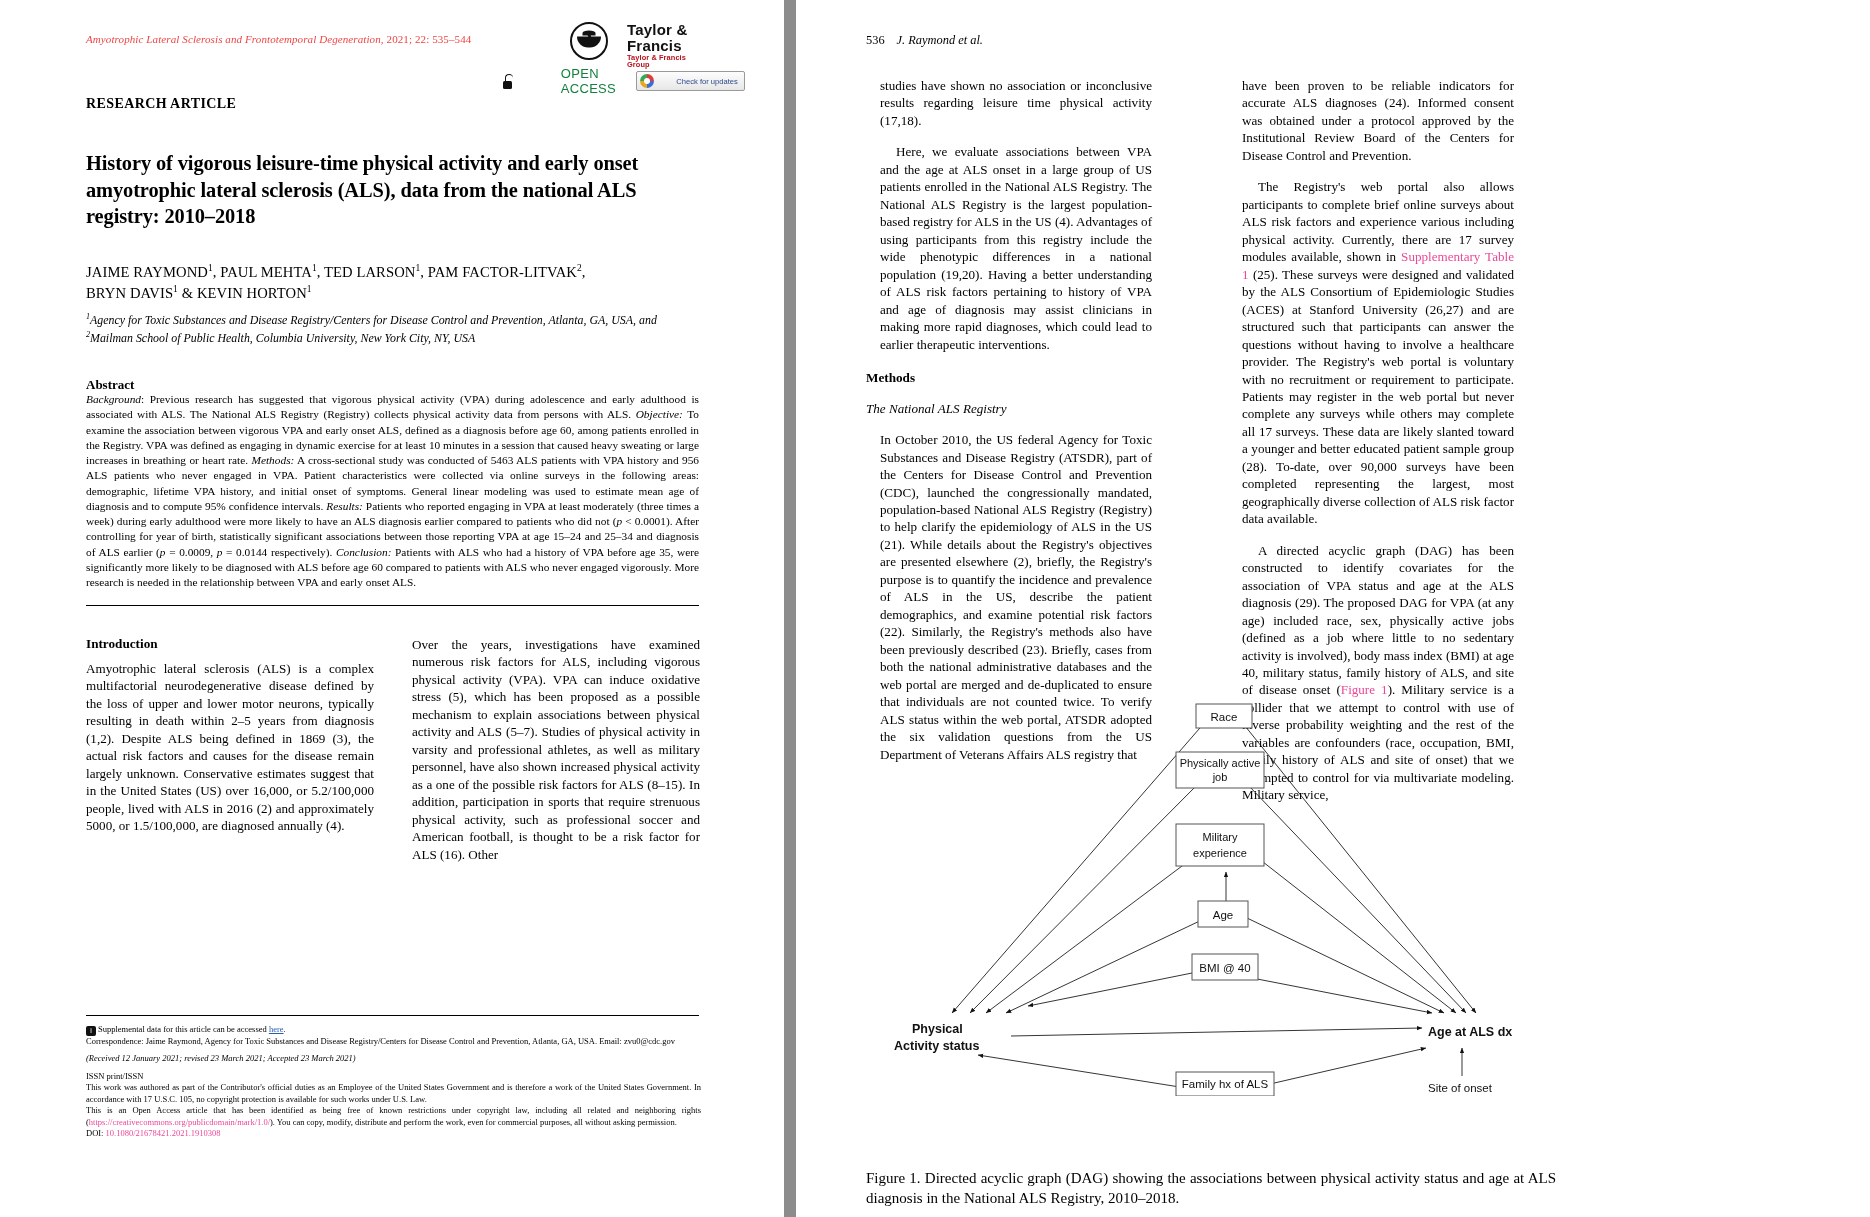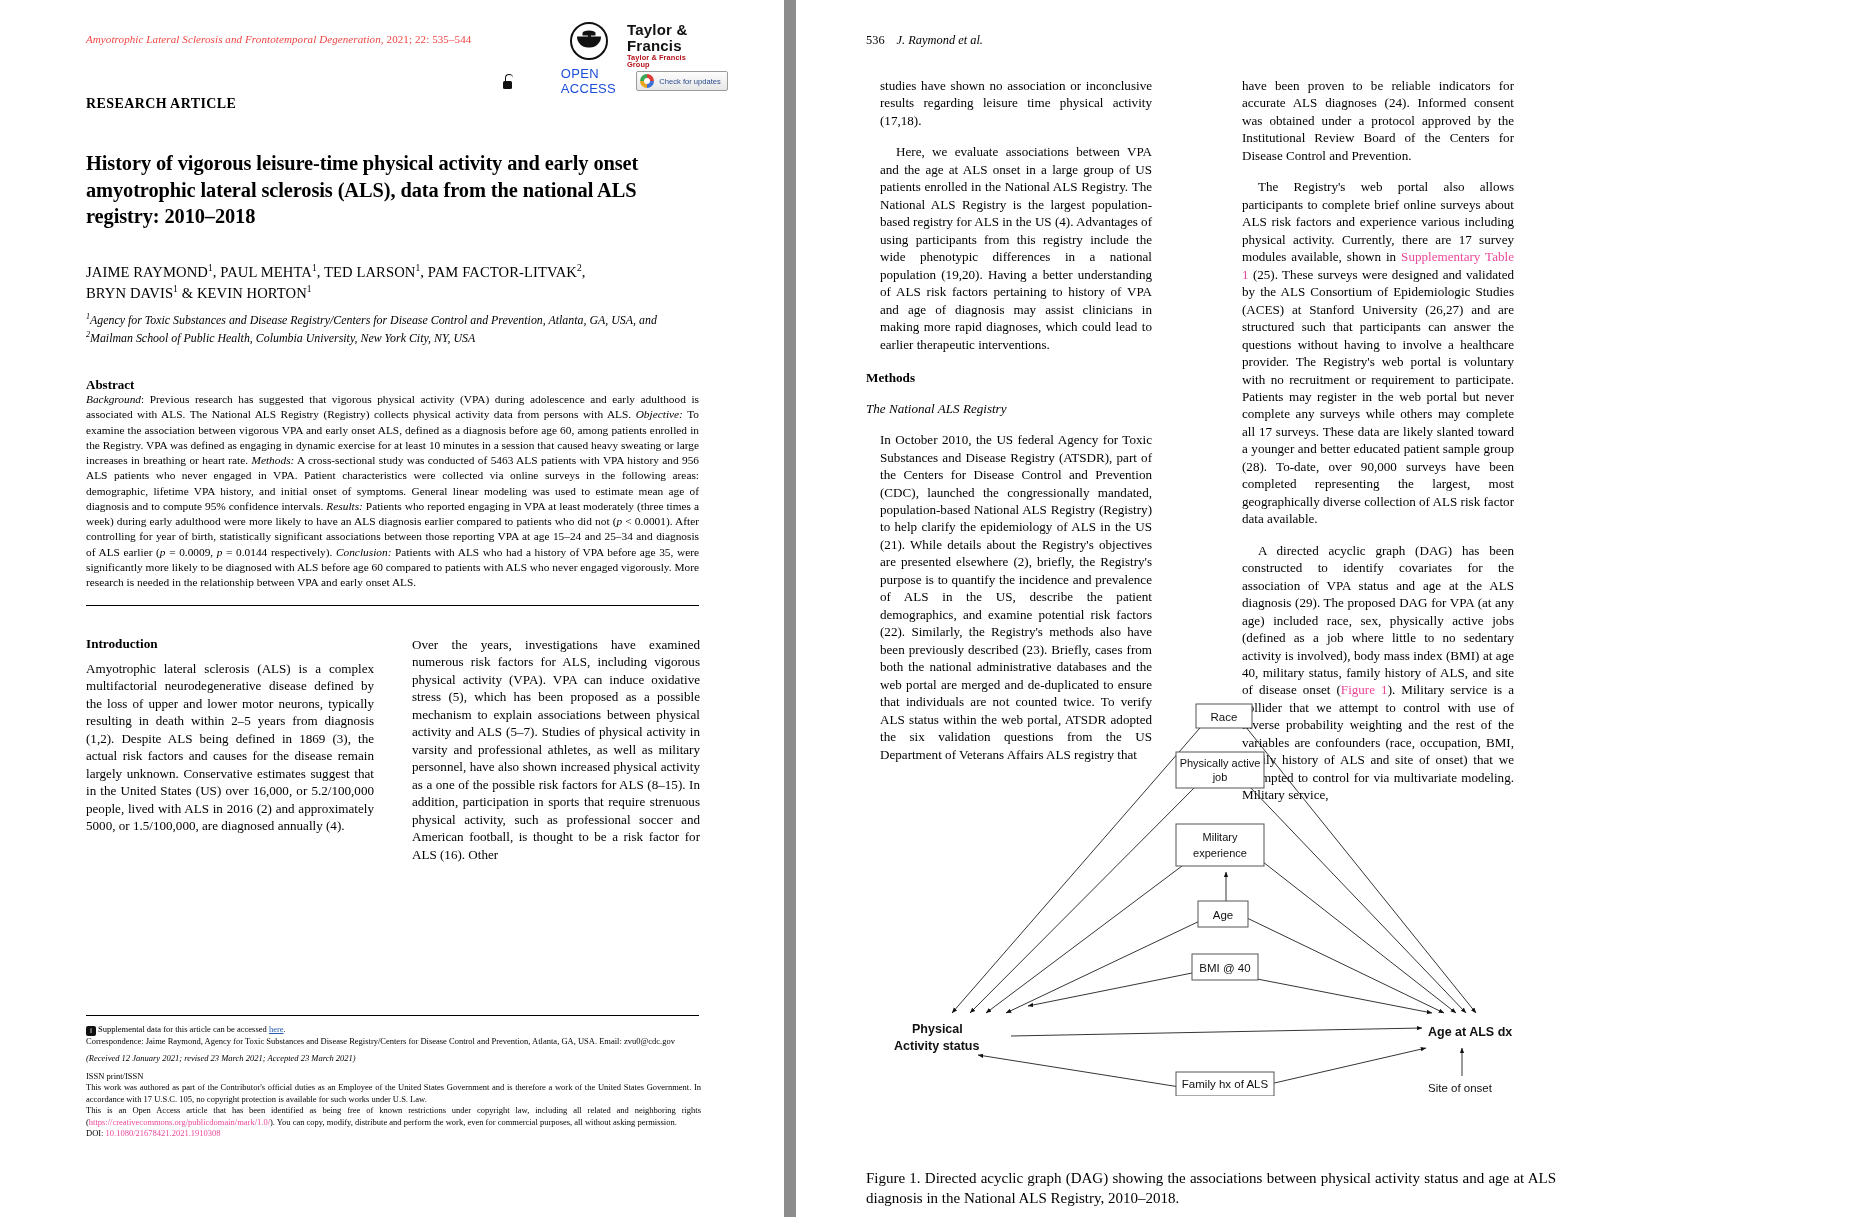--- a/index.html
+++ b/index.html
@@ -59,23 +59,23 @@
 
   .oa-row { position: absolute; top: 66px; left: 416px; display:flex; align-items:center; gap: 16px; }
   .oa-badge { display:flex; align-items:center; gap:4px; }
   .oa-lock { width: 11px; height: 15px; position: relative; }
   .oa-lock .body { position:absolute; bottom:0; left:1px; width:9px; height:8px; background:#111; border-radius:1.5px; }
   .oa-lock .shackle {
     position:absolute; top:0; left:3px; width:8px; height:9px;
     border: 1.7px solid #111; border-bottom: none; border-right: none;
     border-radius: 5px 5px 0 0;
   }
-  .oa-text { font-family:"Liberation Sans", sans-serif; font-size: 13px; color:#1d4ed8; letter-spacing:.3px;margin-left:48px; }
+  .oa-text { font-family:"Liberation Sans", sans-serif; font-size: 13px; color:#15803d; letter-spacing:.3px;margin-left:48px; }
   .cfu {
-    display:flex; align-items:center; gap:5px;
+    display:flex; align-items:center; gap:22px;
     border:1px solid #9a9a9a; background: linear-gradient(#fdfdfd,#e7e7e7);
     padding: 2px 6px 2px 3px; border-radius: 2px;
   }
   .cfu-dot {
     width:14px; height:14px; border-radius:50%;
     background: conic-gradient(#e03a3a 0 25%, #3b6fd4 0 50%, #e8a723 0 75%, #3aa757 0 100%);
     position: relative;
   }
   .cfu-dot:after { content:""; position:absolute; inset:4px; background:#fff; border-radius:50%; }
   .cfu-text { font-family:"Liberation Sans", sans-serif; font-size: 7.6px; color:#2b4a8b; white-space:nowrap; }

